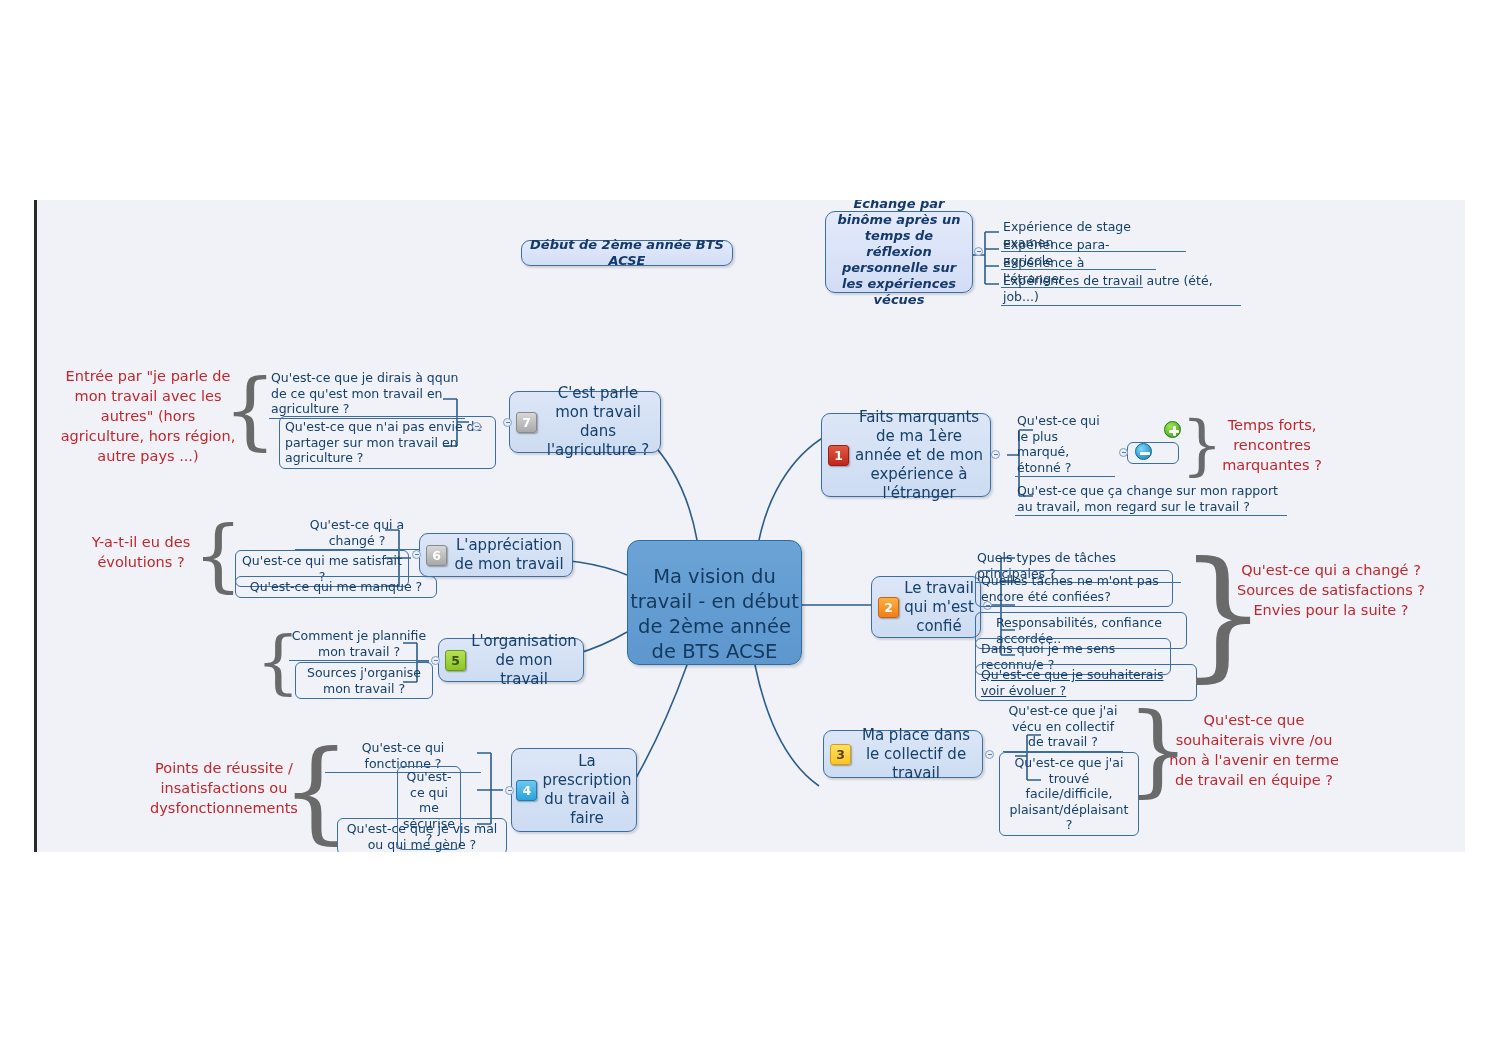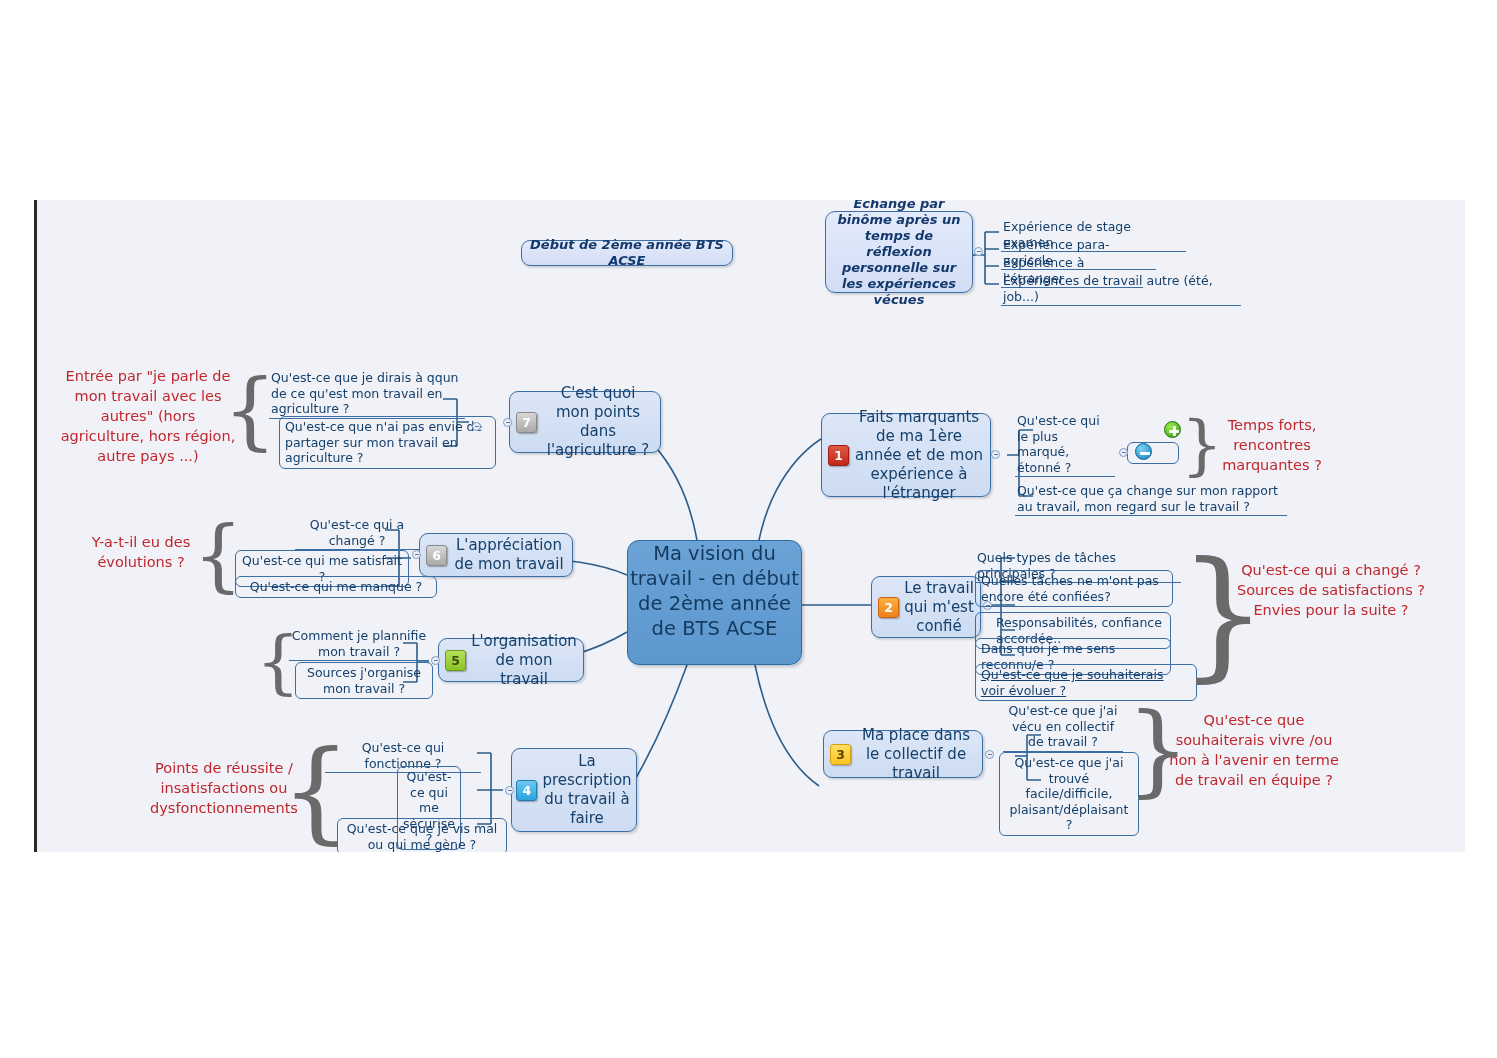--- a/index.html
+++ b/index.html
@@ -12,21 +12,21 @@
   }
   #svg-links{position:absolute;left:0;top:0;width:1428px;height:652px;pointer-events:none;}
 
   .node{position:absolute;box-sizing:border-box;}
 
   
   .central{
     background:linear-gradient(#6ba3d6,#5d97ce);
     border:1.5px solid #2b6ca3;border-radius:12px;
     color:#14395e;font-size:19.5px;line-height:25px;text-align:center;
-    display:flex;align-items:flex-start;justify-content:center;
+    display:flex;align-items:flex-end;justify-content:center;
     box-shadow:2px 2px 3px rgba(0,0,0,.18);
   }
 
   
   .topic{
     background:linear-gradient(#dce6f7,#cddcf2);
     border:1.5px solid #3a6ea5;border-radius:9px;
     color:#15406b;font-size:15px;line-height:19px;text-align:center;
     display:flex;align-items:center;justify-content:center;
     box-shadow:1.5px 1.5px 2px rgba(0,0,0,.13);
@@ -163,21 +163,21 @@
   </div>
   <div class="dot" style="left:937px;top:47px;"></div>
 
   <div class="leaf l" style="left:964px;top:19px;width:185px;">Expérience de stage examen</div>
   <div class="leaf l" style="left:964px;top:37px;width:155px;">Expérience para-agricole</div>
   <div class="leaf l" style="left:964px;top:55px;width:142px;">Expérience à l'étranger</div>
   <div class="leaf l" style="left:964px;top:73px;width:240px;">Expériences de travail autre (été, job...)</div>
 
   <div class="node topic" style="left:472px;top:191px;width:152px;height:62px;">
     <span class="badge b-gray">7</span>
-    <span class="txt">C'est quoi mon points dans l'agriculture ?</span>
+    <span class="txt">C'est parle mon travail dans l'agriculture ?</span>
   </div>
   <div class="dot" style="left:466px;top:218px;"></div>
 
   <div class="leaf l" style="left:232px;top:170px;width:196px;">Qu'est-ce que je dirais à qqun de ce qu'est mon travail en agriculture ?</div>
   <div class="boxleaf" style="left:242px;top:216px;width:217px;">Qu'est-ce que n'ai pas envie de partager sur mon travail en agriculture ?</div>
   <div class="dot" style="left:435px;top:222px;"></div>
 
   <div class="brace" style="left:200px;top:168px;width:26px;height:84px;font-size:84px;">
     <span>{</span>
   </div>
@@ -246,21 +246,21 @@
   <div class="redtext" style="left:1170px;top:215px;width:130px;">Temps forts, rencontres marquantes ?</div>
 
   <div class="node topic" style="left:834px;top:376px;width:110px;height:62px;">
     <span class="badge b-orange">2</span>
     <span class="txt">Le travail qui m'est confié</span>
   </div>
   <div class="dot" style="left:946px;top:401px;"></div>
 
   <div class="leaf l" style="left:938px;top:350px;width:206px;">Quels types de tâches principales ?</div>
   <div class="boxleaf" style="left:938px;top:370px;width:198px;">Quelles tâches ne m'ont pas encore été confiées?</div>
-  <div class="boxleaf" style="left:938px;top:412px;width:196px;padding-left:20px;">Responsabilités, confiance accordée..</div>
+  <div class="boxleaf" style="left:938px;top:412px;width:212px;padding-left:20px;">Responsabilités, confiance accordée..</div>
   <div class="boxleaf" style="left:938px;top:438px;width:196px;">Dans quoi je me sens reconnu/e ?</div>
   <div class="boxleaf" style="left:938px;top:464px;width:222px;text-decoration:underline;">Qu'est-ce que je souhaiterais voir évoluer ?</div>
 
   <div class="brace" style="left:1172px;top:344px;width:28px;height:140px;font-size:140px;">
     <span>}</span>
   </div>
   <div class="redtext" style="left:1200px;top:360px;width:188px;">Qu'est-ce qui a changé ? Sources de satisfactions ? Envies pour la suite ?</div>
 
   <div class="node topic" style="left:786px;top:530px;width:160px;height:48px;">
     <span class="badge b-yellow">3</span>

